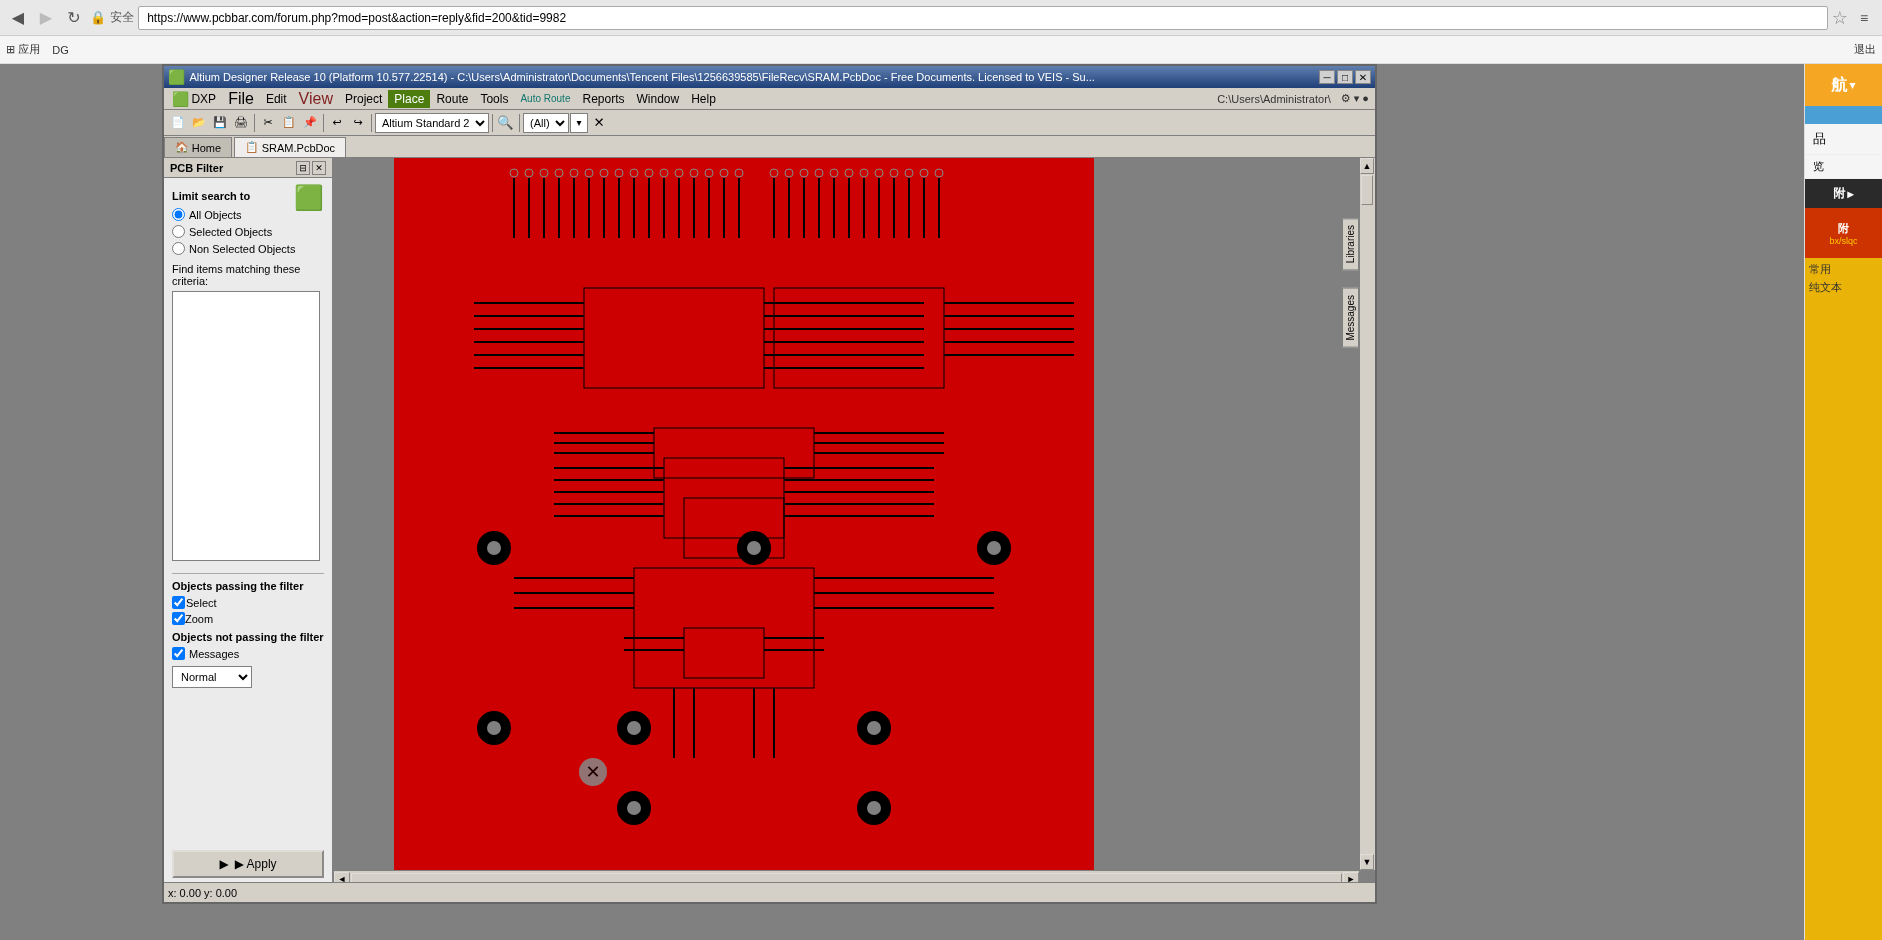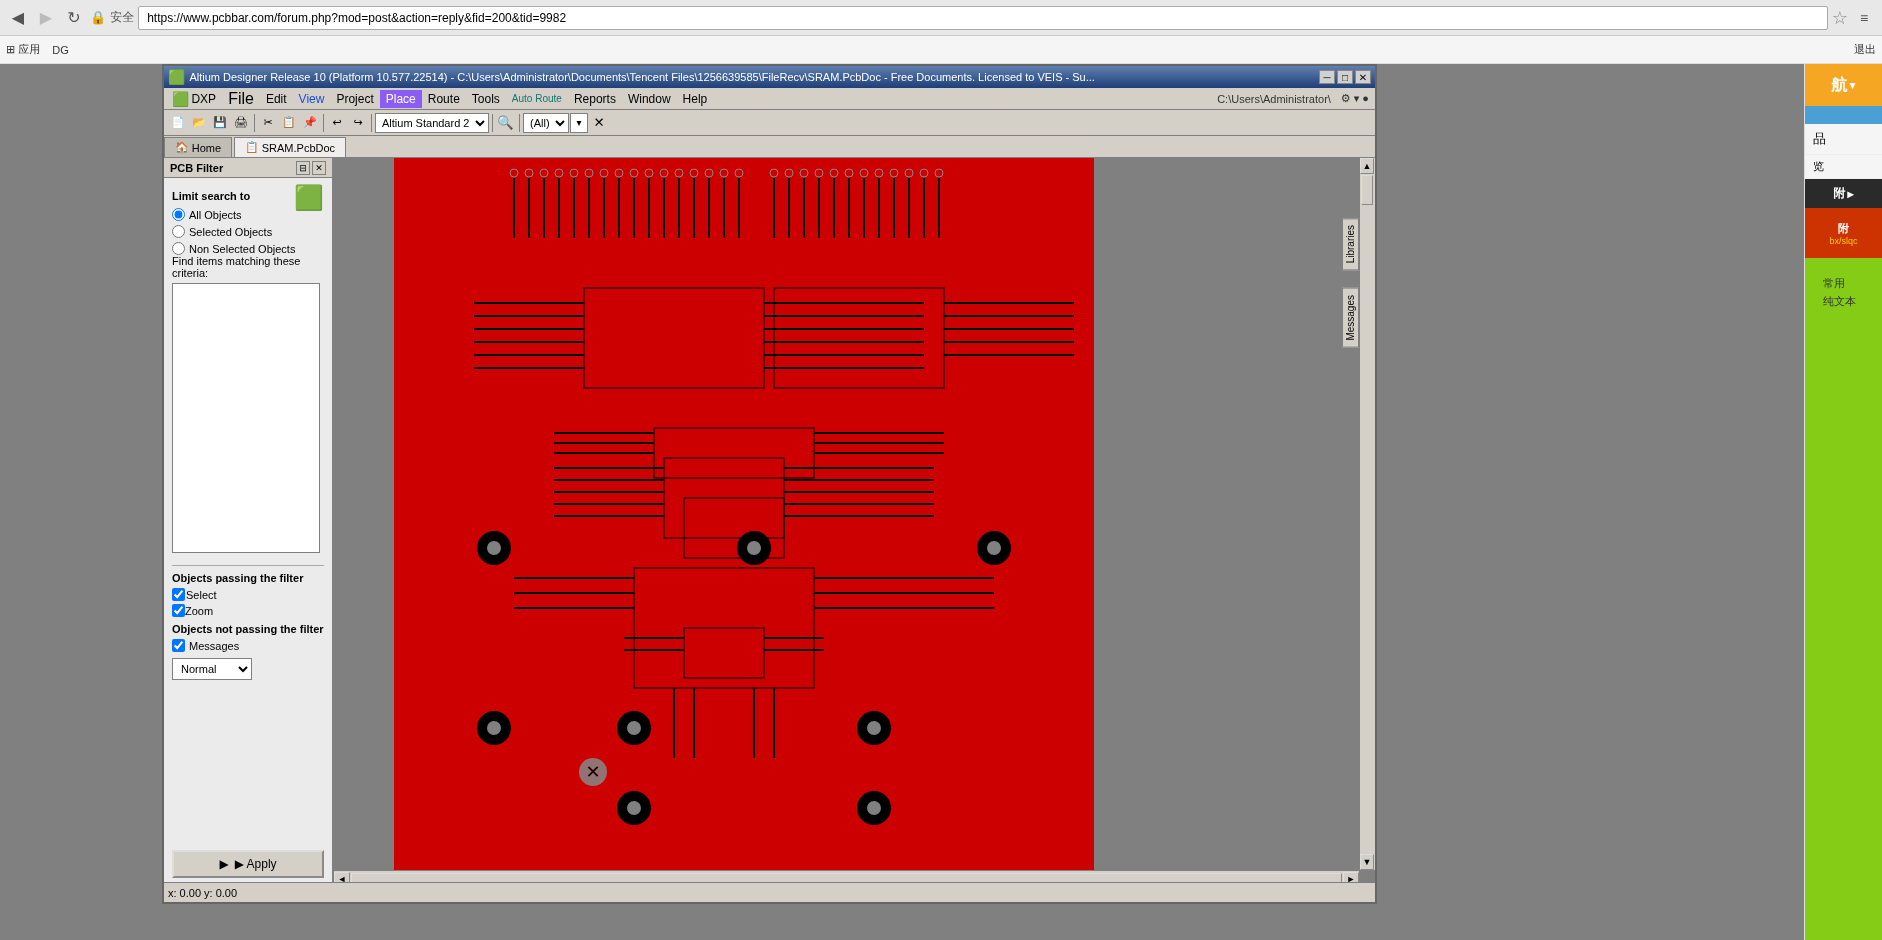--- a/index.html
+++ b/index.html
@@ -41,23 +41,23 @@
         <button style="width:16px;height:14px;border:1px solid #888;background:#d0d0d0;color:black;font-size:10px;cursor:pointer;display:flex;align-items:center;justify-content:center;">─</button>
         <button style="width:16px;height:14px;border:1px solid #888;background:#d0d0d0;color:black;font-size:10px;cursor:pointer;display:flex;align-items:center;justify-content:center;">□</button>
         <button style="width:16px;height:14px;border:1px solid #888;background:#d0d0d0;color:black;font-size:10px;cursor:pointer;display:flex;align-items:center;justify-content:center;">✕</button>
       </div>
     </div>
 
     <div style="background:#d4d0c8;border-bottom:1px solid #808080;height:22px;display:flex;align-items:center;padding:0 2px;">
       <span style="padding:2px 6px;font-size:12px;cursor:pointer;color:#000;display:flex;align-items:center;gap:2px;"><span style="font-size:14px;">🟩</span> DXP</span>
       <span style="padding:2px 6px;font-size:16px;cursor:pointer;color:#000;">File</span>
       <span style="padding:2px 6px;font-size:12px;cursor:pointer;color:#000;">Edit</span>
-      <span style="padding:2px 6px;font-size:12px;cursor:pointer;color:#1d4ed8;">View</span>
+      <span style="padding:2px 6px;font-size:16px;cursor:pointer;color:#7f1d1d;">View</span>
       <span style="padding:2px 6px;font-size:12px;cursor:pointer;color:#000;">Project</span>
-      <span style="padding:2px 6px;font-size:12px;cursor:pointer;color:#000;background:#8b5cf6;color:white;">Place</span>
+      <span style="padding:2px 6px;font-size:12px;cursor:pointer;color:#000;background:#4d7c0f;color:white;">Place</span>
       <span style="padding:2px 6px;font-size:12px;cursor:pointer;color:#000;">Route</span>
       <span style="padding:2px 6px;font-size:12px;cursor:pointer;color:#000;">Tools</span>
       <span style="padding:2px 6px;font-size:10px;cursor:pointer;color:#0f766e;text-align:right;">Auto Route</span>
       <span style="padding:2px 6px;font-size:12px;cursor:pointer;color:#000;">Reports</span>
       <span style="padding:2px 6px;font-size:12px;cursor:pointer;color:#000;">Window</span>
       <span style="padding:2px 6px;font-size:12px;cursor:pointer;color:#000;">Help</span>
       <span style="flex:1;"></span>
       <span style="font-size:11px;color:#333;padding:0 6px;">C:\Users\Administrator\</span>
       <span style="font-size:11px;color:#333;padding:0 4px;">⚙ ▾ ●</span>
     </div>
@@ -120,21 +120,21 @@
 
           
           <label style="display:flex;align-items:center;gap:4px;margin-bottom:4px;font-size:11px;cursor:pointer;">
             <input type="radio" name="search-limit" checked="" style="cursor: pointer;">
             <span>All Objects</span>
           </label>
           <label style="display:flex;align-items:center;gap:4px;margin-bottom:4px;font-size:11px;cursor:pointer;">
             <input type="radio" name="search-limit" style="cursor: pointer;">
             <span>Selected Objects</span>
           </label>
-          <label style="display:flex;align-items:center;gap:4px;font-size:11px;cursor:pointer;">
+          <label style="display:flex;align-items:center;gap:4px;margin-bottom:8px;font-size:11px;cursor:pointer;">
             <input type="radio" name="search-limit" style="cursor: pointer;">
             <span>Non Selected Objects</span>
           </label>
 
           <div style="font-size:11px;margin-bottom:4px;">Find items matching these criteria:</div>
           <textarea style="width: 148px; height: 270px; border: 1px solid rgb(128, 128, 128); background: white; font-size: 11px; padding: 4px; resize: none; font-family: monospace;"></textarea>
 
           
           <div style="font-size:11px;font-weight:bold;margin-top:10px;margin-bottom:4px;border-top:1px solid #aaa;padding-top:6px;">Objects passing the filter</div>
           <label style="display:flex;align-items:center;gap:1px;margin-bottom:3px;font-size:11px;cursor:pointer;">
@@ -359,19 +359,19 @@
       <span style="color:white;font-size:12px;font-weight:bold;">附</span>
       <span style="color:white;font-size:12px;font-weight:bold;margin-left:2px;">▸</span>
     </div>
     <div style="background:#cc3300;height:50px;display:flex;align-items:center;justify-content:center;cursor:pointer;">
       <div style="text-align:center;">
         <div style="color:white;font-size:11px;font-weight:bold;">附</div>
         <div style="color:#ffcc00;font-size:9px;">bx/slqc</div>
       </div>
     </div>
 
-    <div style="flex:1;background:#84cc16;padding:18px;">
+    <div style="flex:1;background:#eab308;padding:4px;">
       <div style="font-size:11px;color:#333;margin-bottom:3px;">常用</div>
       <div style="font-size:11px;color:#333;">纯文本</div>
     </div>
   </div>
 
 </div>
 
 </body></html>

